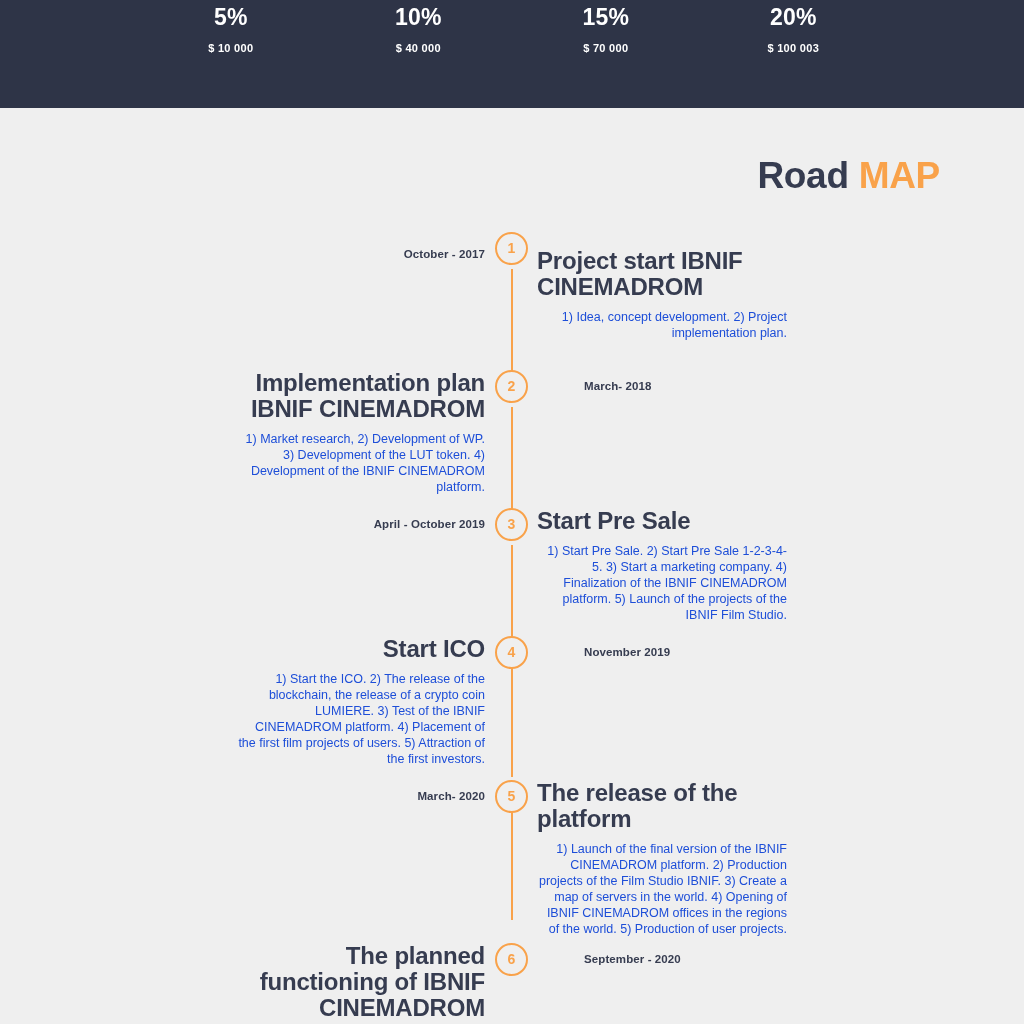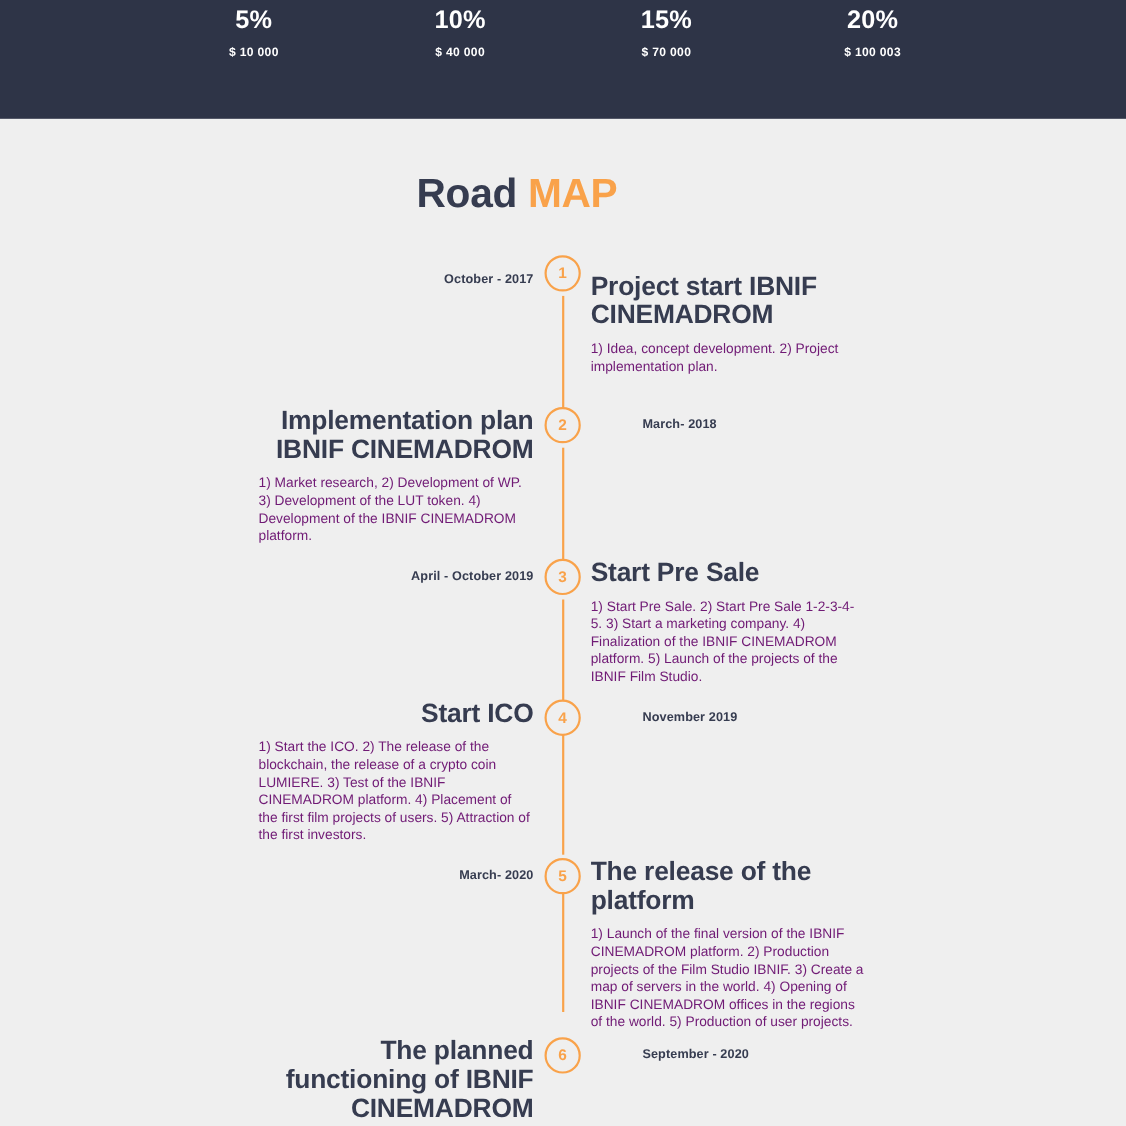--- a/index.html
+++ b/index.html
@@ -57,21 +57,21 @@
     color: #ffffff;
     letter-spacing: 0.3px;
   }
 
   
   .page-title {
     position: absolute;
     top: 155px;
     left: 0;
     width: 940px;
-    text-align: center;
+    text-align: right;
     font-size: 37px;
     font-weight: bold;
     letter-spacing: -0.3px;
   }
   .title-road { color: #363c50; }
   .title-map  { color: #f9a24a; }
 
   
   .timeline {
     position: absolute;
@@ -133,22 +133,22 @@
     font-weight: bold;
     color: #363c50;
     line-height: 26px;
     letter-spacing: -0.2px;
   }
 
   .item-desc {
     margin-top: 9px;
     font-size: 12.5px;
     line-height: 16px;
-    color: #701a75;
-    text-align: left;
+    color: #1d4ed8;
+    text-align: right;
   }
 
   .clip-bottom {
     position: absolute;
     top: 0; left: 0;
     width: 1024px;
     height: 1024px;
     overflow: hidden;
     pointer-events: none;
   }

